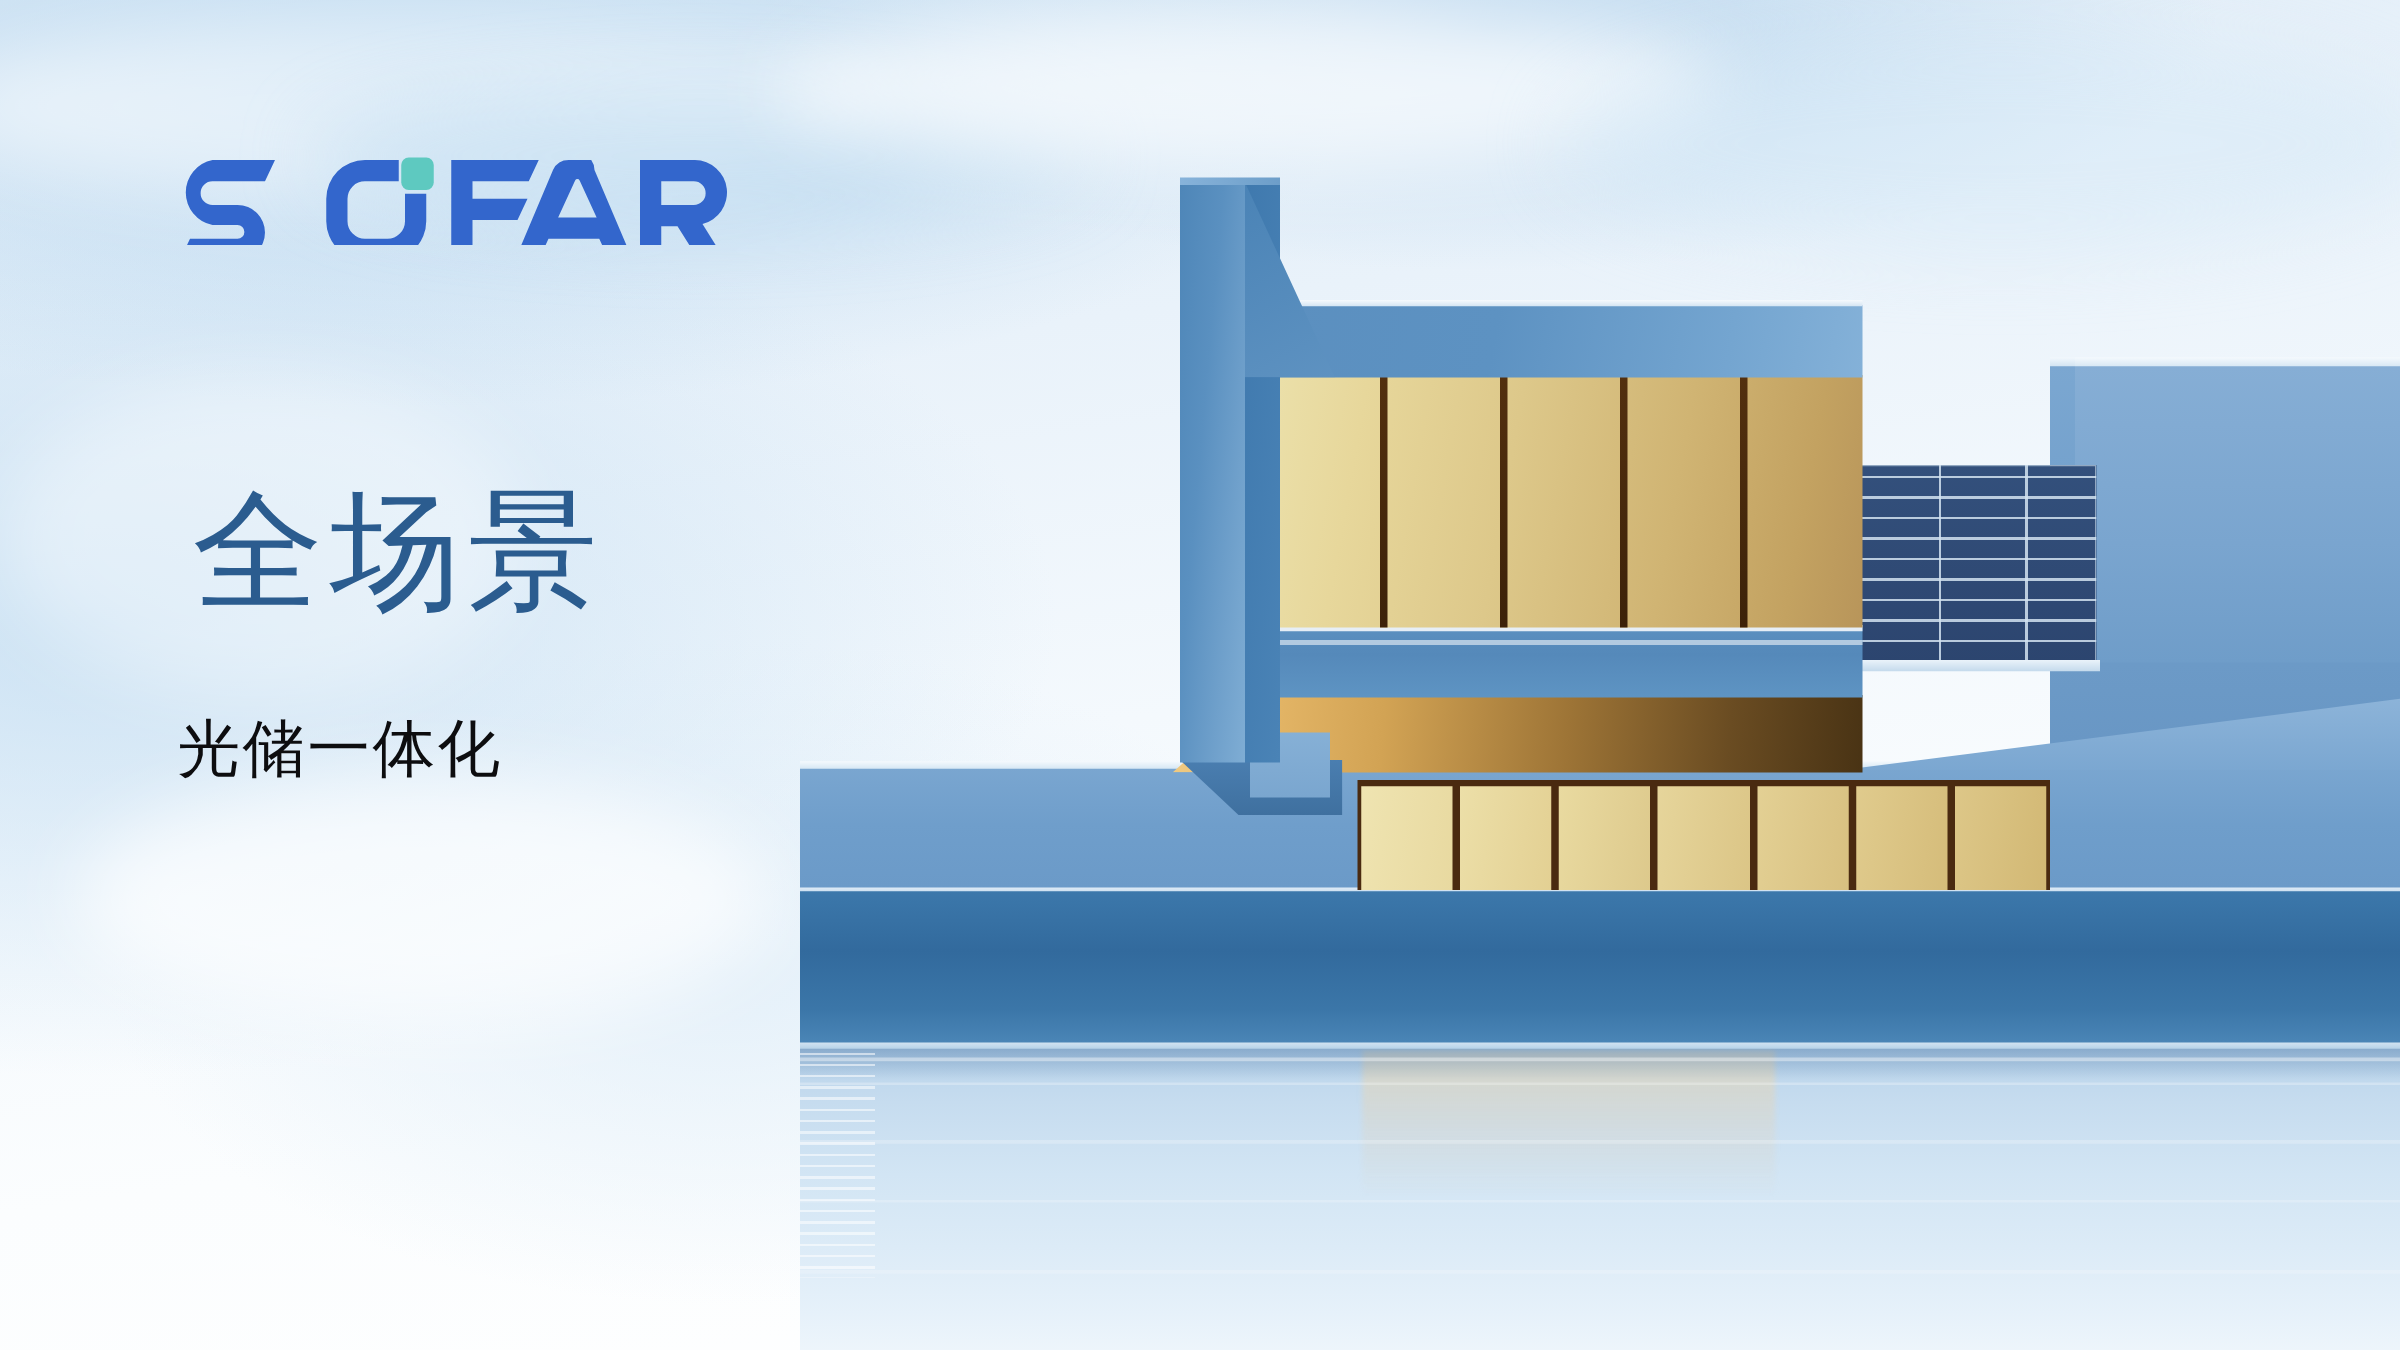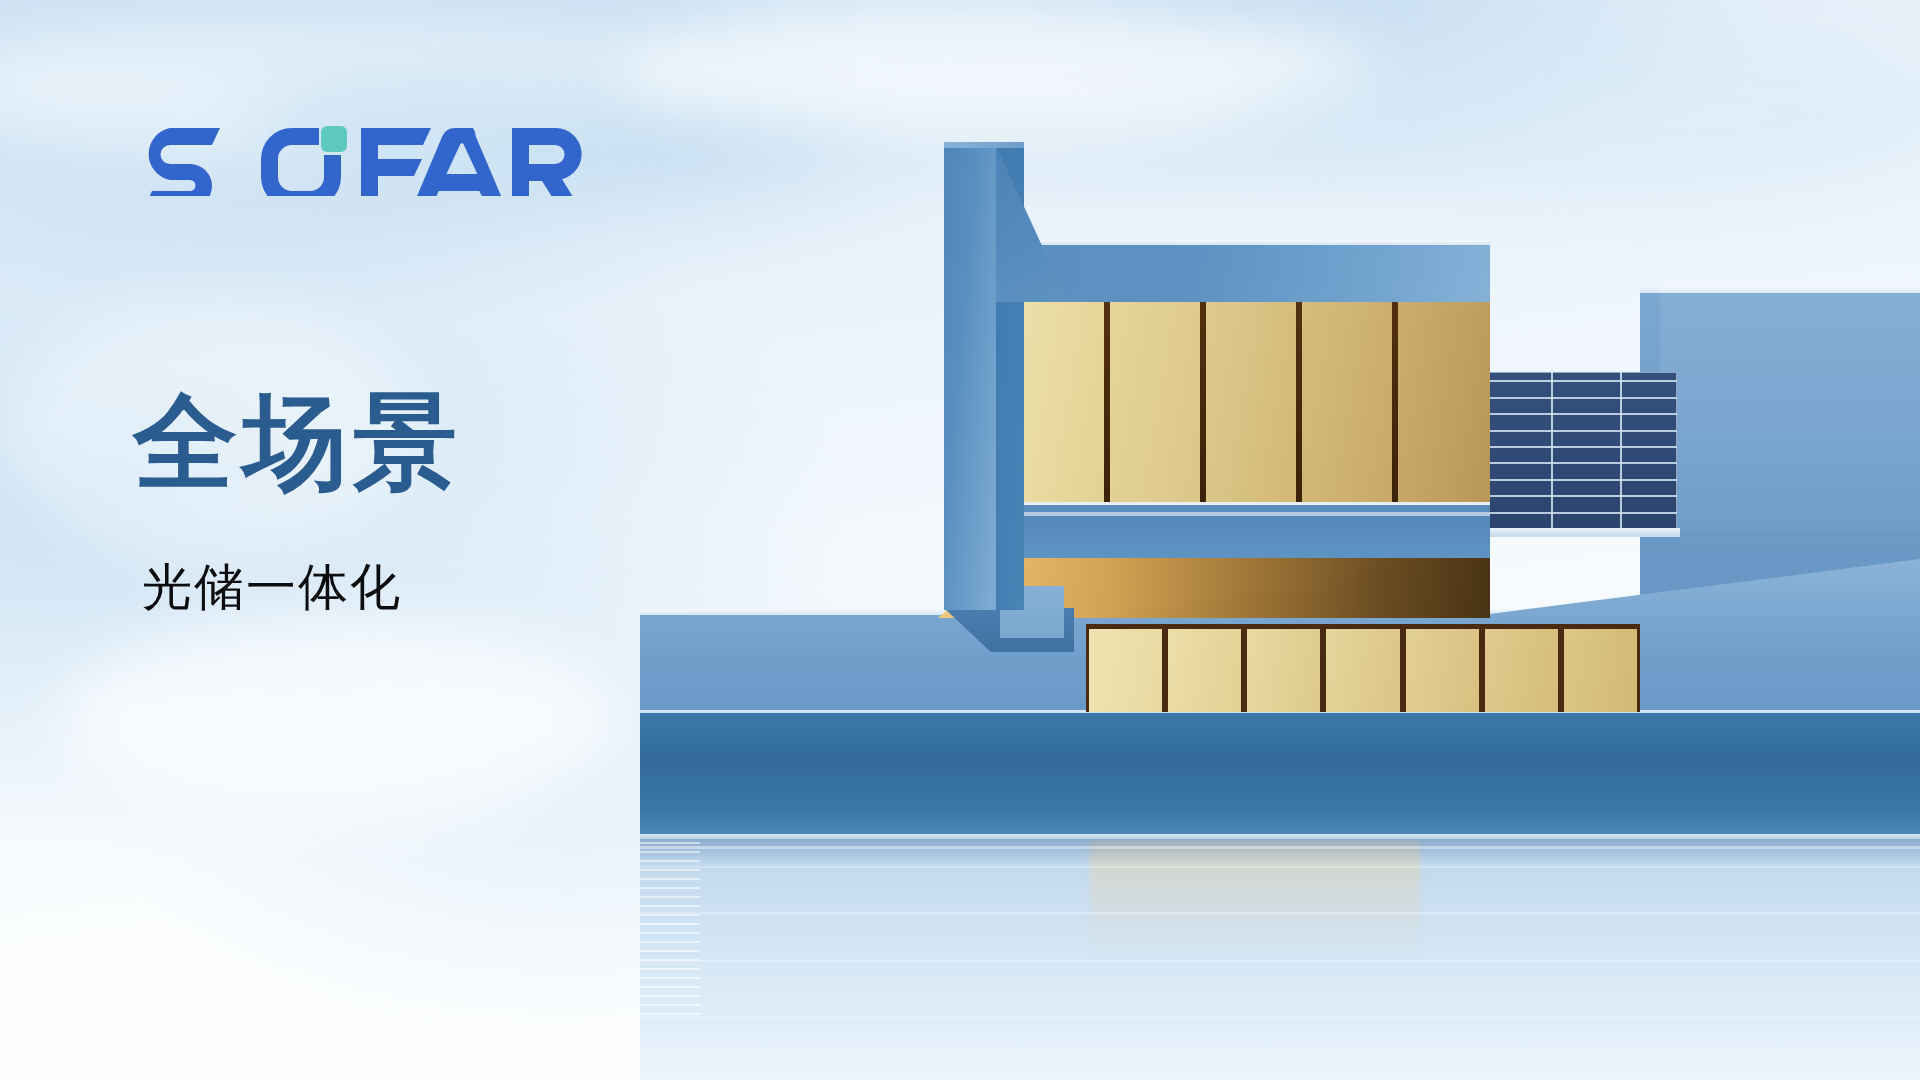--- a/index.html
+++ b/index.html
@@ -31,26 +31,26 @@
   .w4{left:1250px;top:30px;width:700px;height:170px;background:rgba(214,234,248,.50);}
   .w5{left:60px;top:620px;width:560px;height:200px;background:rgba(255,255,255,.70);}
   .w6{left:0px;top:300px;width:420px;height:260px;background:rgba(255,255,255,.40);}
 
   
   .text-col{position:absolute;left:142px;top:118px;width:600px;}
   
   .logo{position:relative;height:78px;width:440px;}
   .logo svg{display:block;}
   .headline{
-    position:absolute;left:133px;top:390px;
-    font-size:104px;font-weight:700;letter-spacing:6px;
+    position:absolute;left:154px;top:390px;
+    font-size:104px;font-weight:400;letter-spacing:6px;
     color:#2b5c8f;line-height:1;white-space:nowrap;
   }
   .sub{
-    position:absolute;left:142px;top:553px;
+    position:absolute;left:142px;top:565px;
     font-size:50px;font-weight:400;letter-spacing:2px;
     color:#0d0d0f;line-height:1.36;white-space:nowrap;
   }
   .sub div{display:block;}
 
   
   .bldg{position:absolute;left:0;top:0;width:1920px;height:1080px;}
 
   
 

